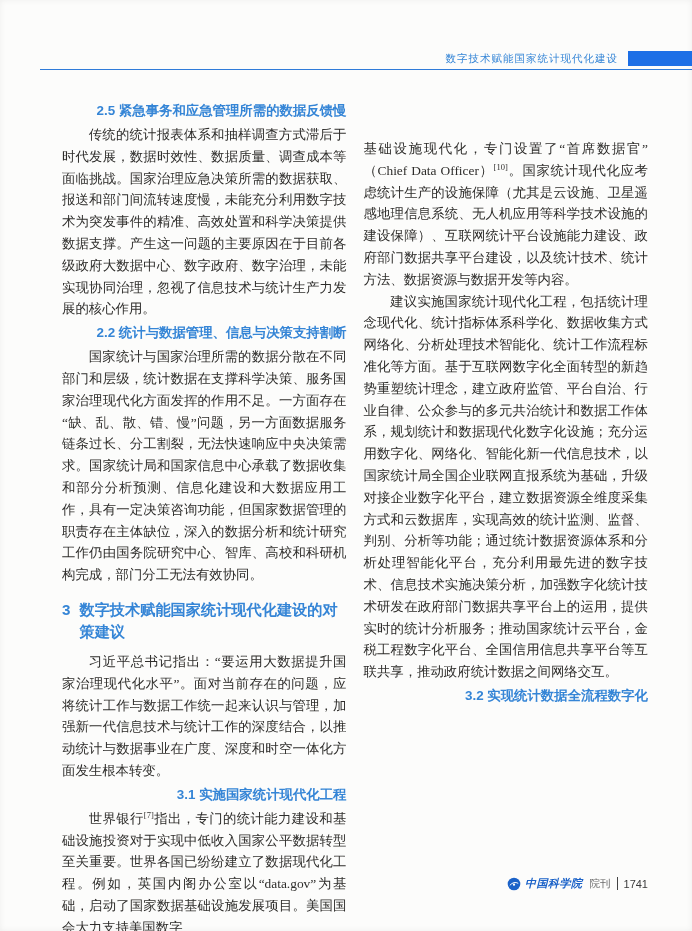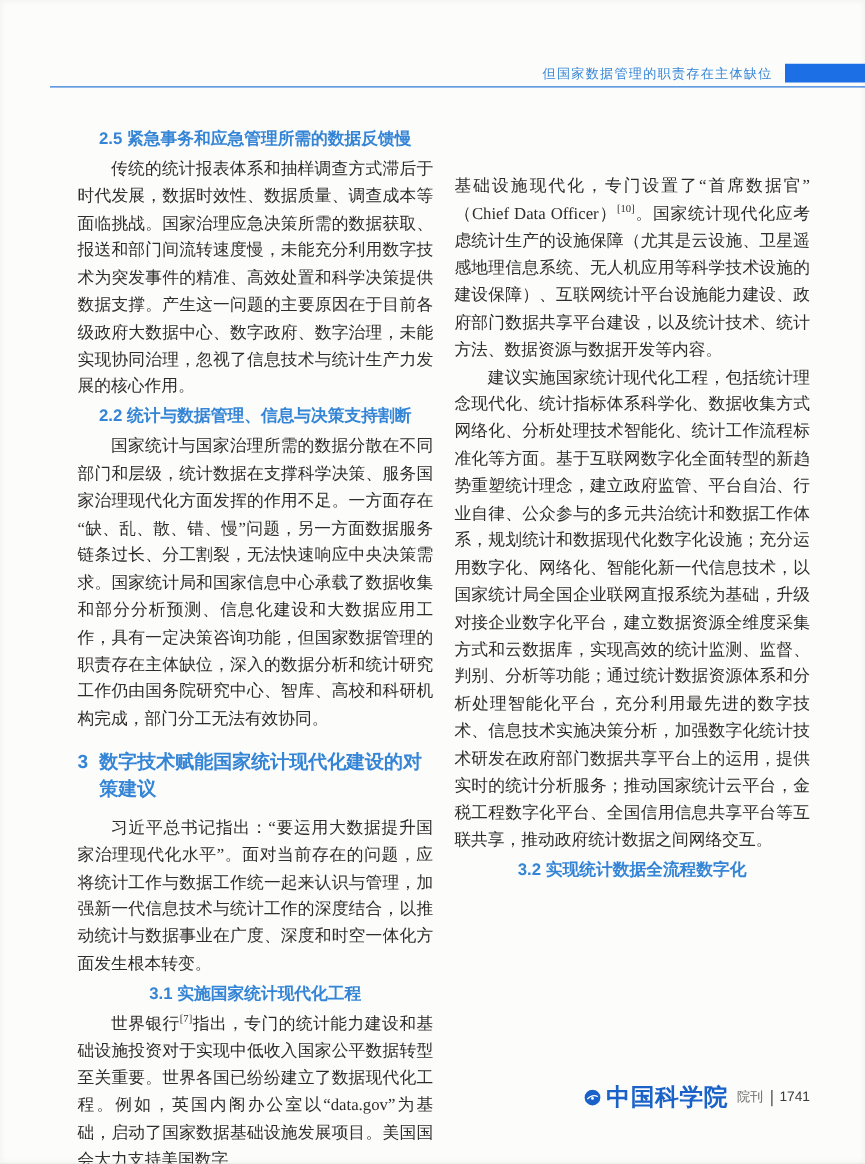--- a/index.html
+++ b/index.html
@@ -48,55 +48,55 @@
   }
   .col p{text-indent:2em;}
   .col p.no-indent{text-indent:0;margin-top:40px;}
   sup{font-size:8.5px;line-height:0;vertical-align:super;}
   h3.sub{
     color:var(--heading-blue);
     font-size:13.4px;line-height:22px;
     font-weight:bold;
     font-family:"Liberation Sans","DejaVu Sans",sans-serif;
     margin:2px 0 2px 0;
-    text-align:center;
+    text-align:right;
   }
   h2.major{
     display:flex;gap:9px;
     color:var(--heading-blue);
     font-size:15.2px;line-height:22.5px;
     font-weight:bold;
     font-family:"Liberation Sans","DejaVu Sans",sans-serif;
     margin:13px 0 7px 0;
     text-align:left;
   }
   h2.major .num{flex:0 0 auto;}
   
   .footer{
     position:absolute;bottom:40px;right:44px;
     display:flex;align-items:center;gap:4px;
     font-family:"Liberation Sans","DejaVu Sans",sans-serif;
   }
   .logo-circle{width:14px;height:14px;display:block;}
   .logo-text{
     color:var(--footer-logo-blue);
-    font-weight:bold;
-    font-size:19px;letter-spacing:0.5px;
+    font-weight:bold;font-style:italic;
+    font-size:11px;letter-spacing:0.5px;
     font-family:"Liberation Serif","DejaVu Serif",serif;
   }
   .journal-label{color:#6a6a6a;font-size:10.5px;margin-left:3px;}
   .page-num-divider{width:1px;height:13px;background:#444;margin:0 2px;}
   .page-number{color:#3a3a3a;font-size:11px;}
 </style>
 </head>
 <body>
 
 <div class="page">
 
-  <div class="running-title">但国家数据管理的职责存在主体缺位</div>
+  <div class="running-title">数字技术赋能国家统计现代化建设</div>
   <div class="header-bar"></div>
   <div class="header-rule"></div>
 
   <div class="columns">
 
     <section class="col">
       <h3 class="sub">2.5 紧急事务和应急管理所需的数据反馈慢</h3>
       <p>传统的统计报表体系和抽样调查方式滞后于时代发展，数据时效性、数据质量、调查成本等面临挑战。国家治理应急决策所需的数据获取、报送和部门间流转速度慢，未能充分利用数字技术为突发事件的精准、高效处置和科学决策提供数据支撑。产生这一问题的主要原因在于目前各级政府大数据中心、数字政府、数字治理，未能实现协同治理，忽视了信息技术与统计生产力发展的核心作用。</p>
       <h3 class="sub">2.2 统计与数据管理、信息与决策支持割断</h3>
       <p>国家统计与国家治理所需的数据分散在不同部门和层级，统计数据在支撑科学决策、服务国家治理现代化方面发挥的作用不足。一方面存在“缺、乱、散、错、慢”问题，另一方面数据服务链条过长、分工割裂，无法快速响应中央决策需求。国家统计局和国家信息中心承载了数据收集和部分分析预测、信息化建设和大数据应用工作，具有一定决策咨询功能，但国家数据管理的职责存在主体缺位，深入的数据分析和统计研究工作仍由国务院研究中心、智库、高校和科研机构完成，部门分工无法有效协同。</p>

